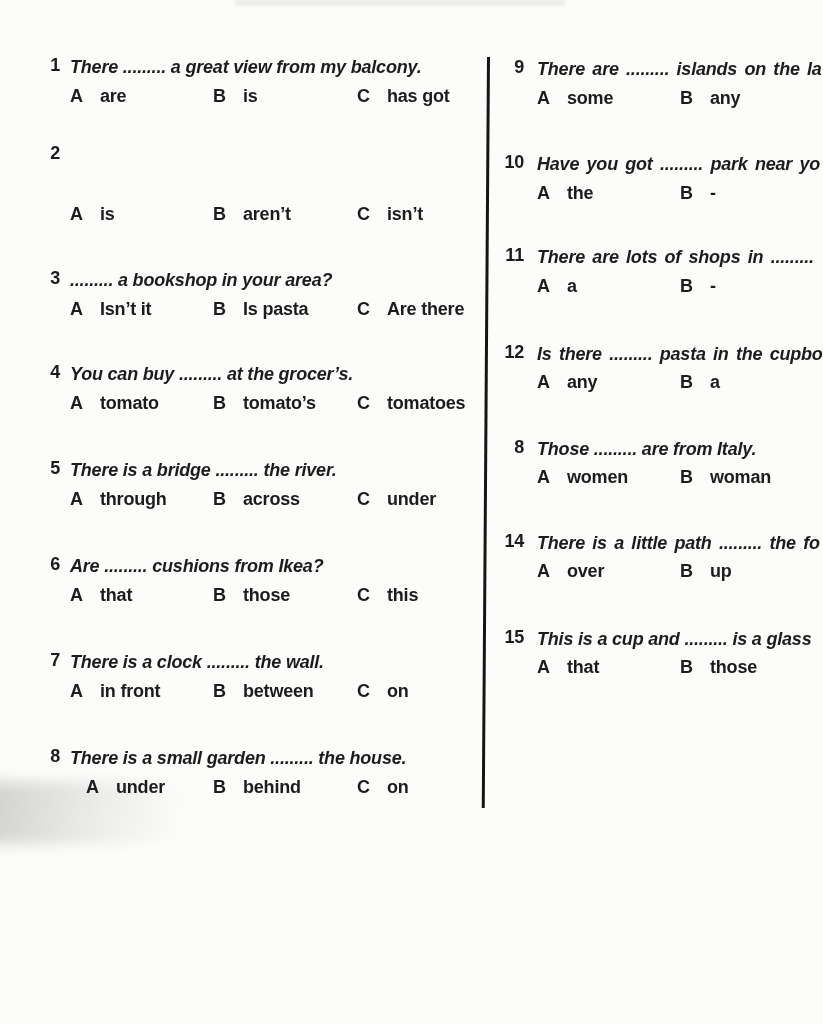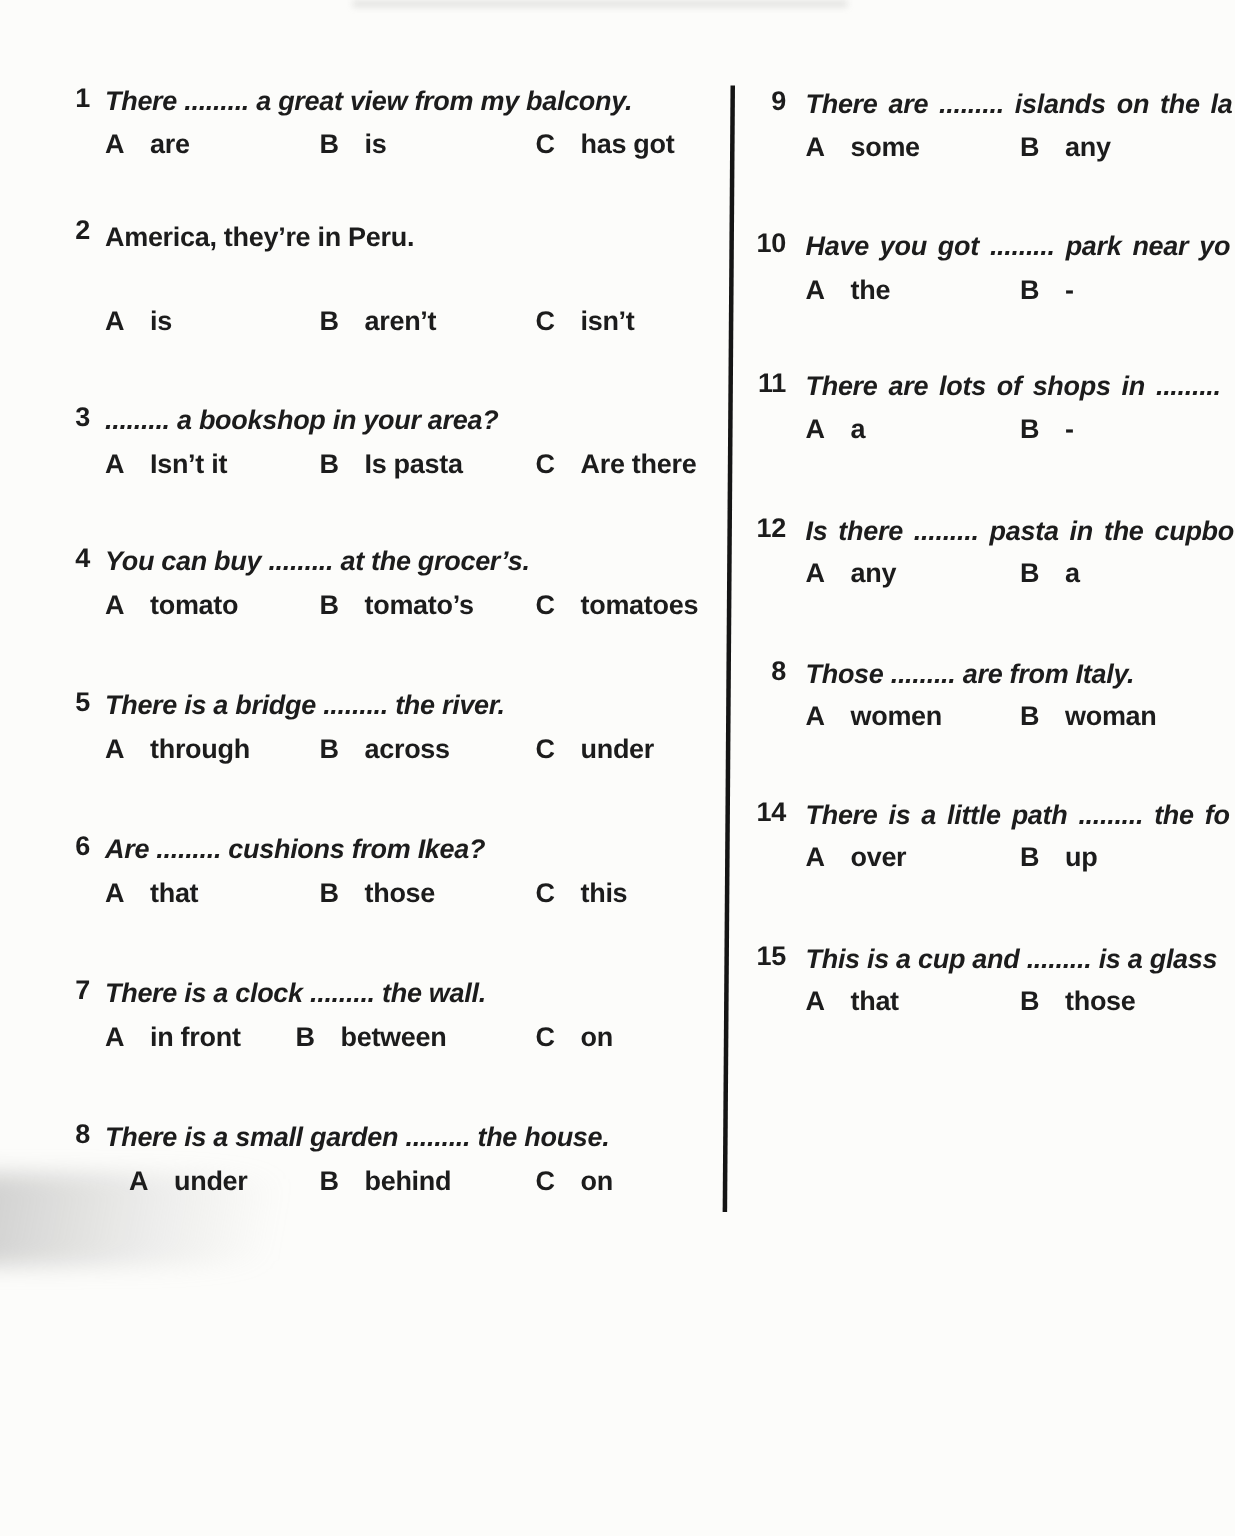--- a/index.html
+++ b/index.html
@@ -77,21 +77,20 @@
     <div class="qtext">There ......... a great view from my balcony.</div>
     <div class="opts" style="top:31px">
       <span class="opt" style="left:0"><span class="letter">A</span><span>are</span></span>
       <span class="opt" style="left:143px"><span class="letter">B</span><span>is</span></span>
       <span class="opt" style="left:287px"><span class="letter">C</span><span>has got</span></span>
     </div>
   </section>
 
   <section class="q left" style="top:143px">
     <span class="num">2</span>
-    <div class="qline">America, they’re in Peru.</div>
     <div class="opts" style="top:61px">
       <span class="opt" style="left:0"><span class="letter">A</span><span>is</span></span>
       <span class="opt" style="left:143px"><span class="letter">B</span><span>aren’t</span></span>
       <span class="opt" style="left:287px"><span class="letter">C</span><span>isn’t</span></span>
     </div>
   </section>
 
   <section class="q left" style="top:268px">
     <span class="num">3</span>
     <div class="qtext">......... a bookshop in your area?</div>
@@ -130,21 +129,21 @@
       <span class="opt" style="left:143px"><span class="letter">B</span><span>those</span></span>
       <span class="opt" style="left:287px"><span class="letter">C</span><span>this</span></span>
     </div>
   </section>
 
   <section class="q left" style="top:650px">
     <span class="num">7</span>
     <div class="qtext">There is a clock ......... the wall.</div>
     <div class="opts" style="top:31px">
       <span class="opt" style="left:0"><span class="letter">A</span><span>in front</span></span>
-      <span class="opt" style="left:127px"><span class="letter">B</span><span>between</span></span>
+      <span class="opt" style="left:143px"><span class="letter">B</span><span>between</span></span>
       <span class="opt" style="left:287px"><span class="letter">C</span><span>on</span></span>
     </div>
   </section>
 
   <section class="q left" style="top:746px">
     <span class="num">8</span>
     <div class="qtext">There is a small garden ......... the house.</div>
     <div class="opts" style="top:31px">
       <span class="opt" style="left:16px"><span class="letter">A</span><span>under</span></span>
       <span class="opt" style="left:143px"><span class="letter">B</span><span>behind</span></span>

